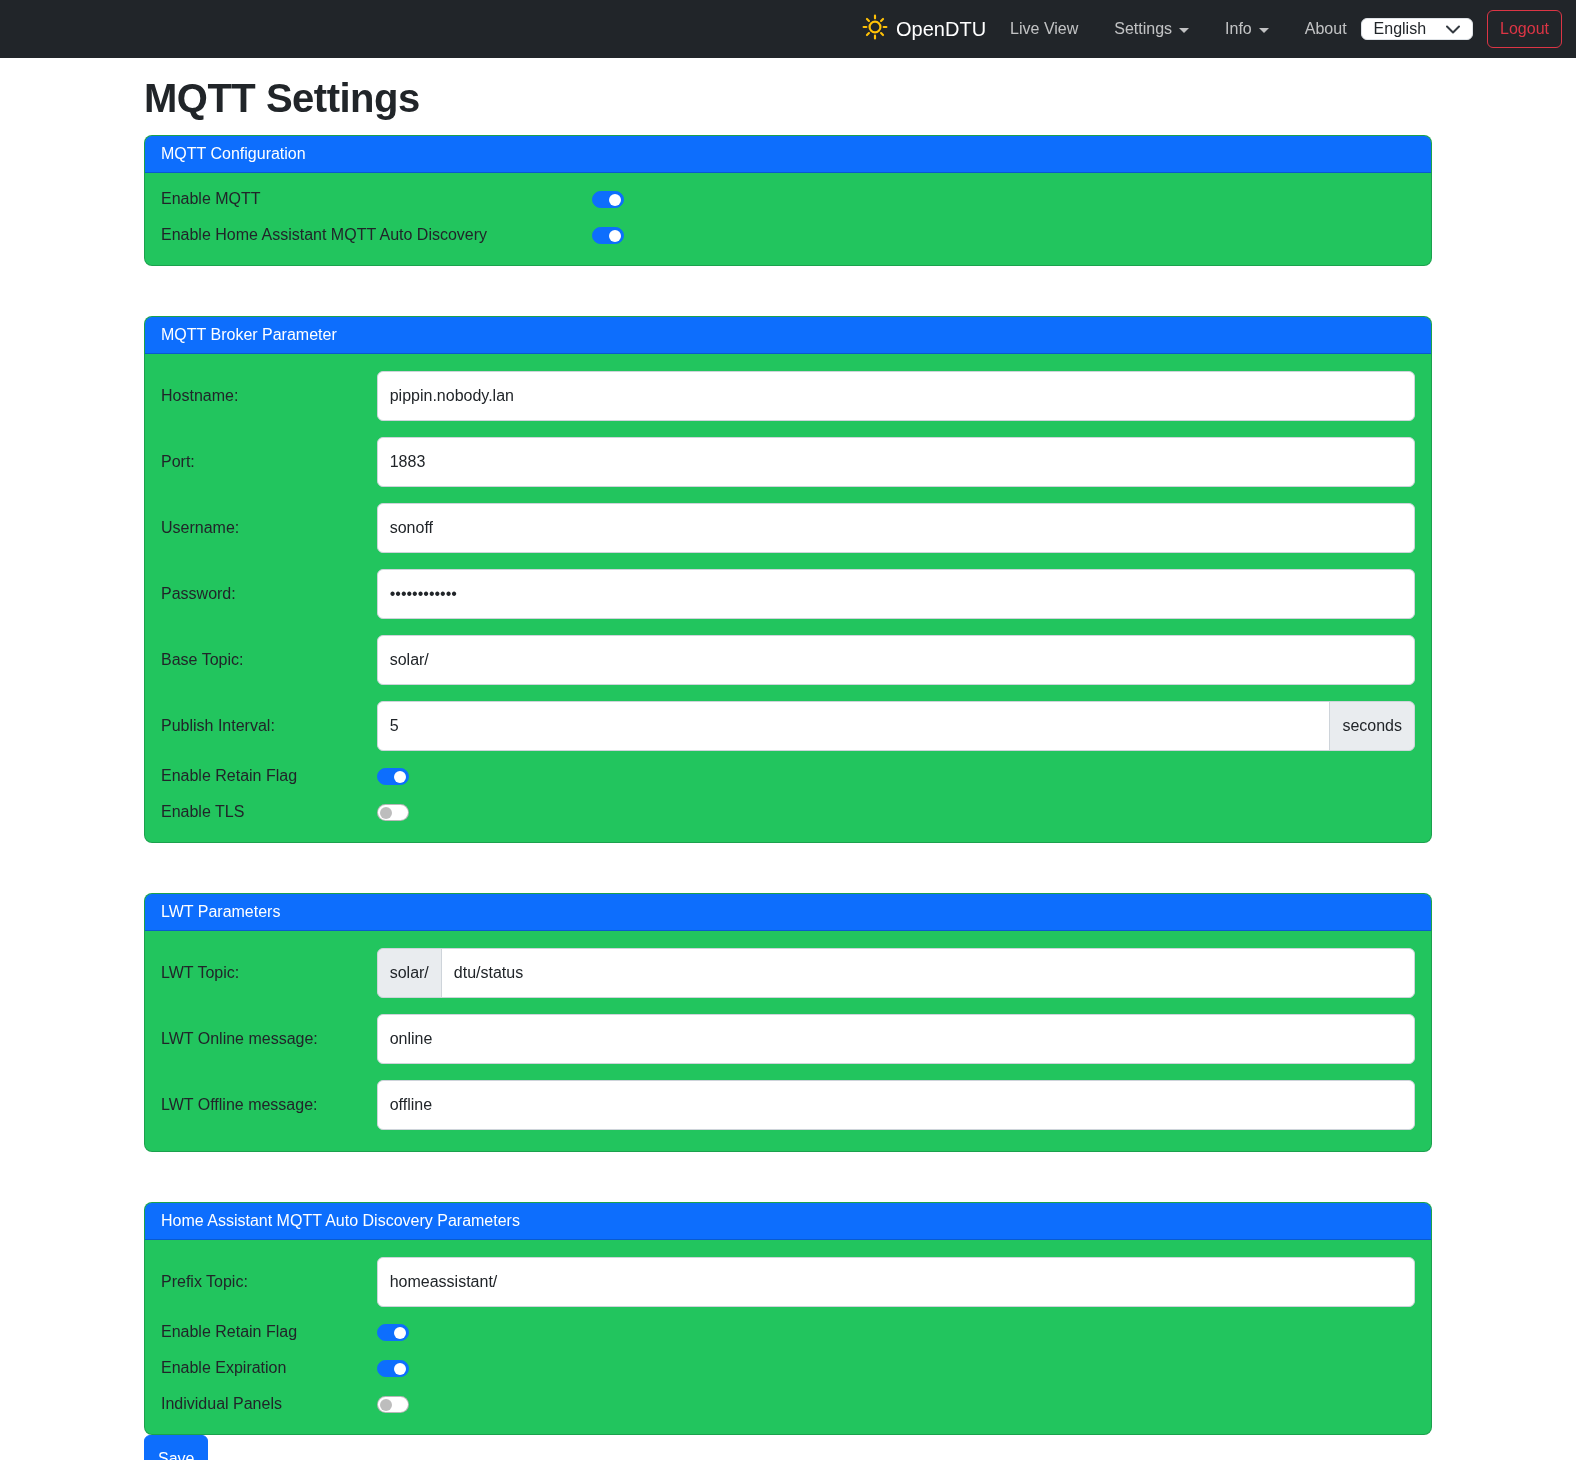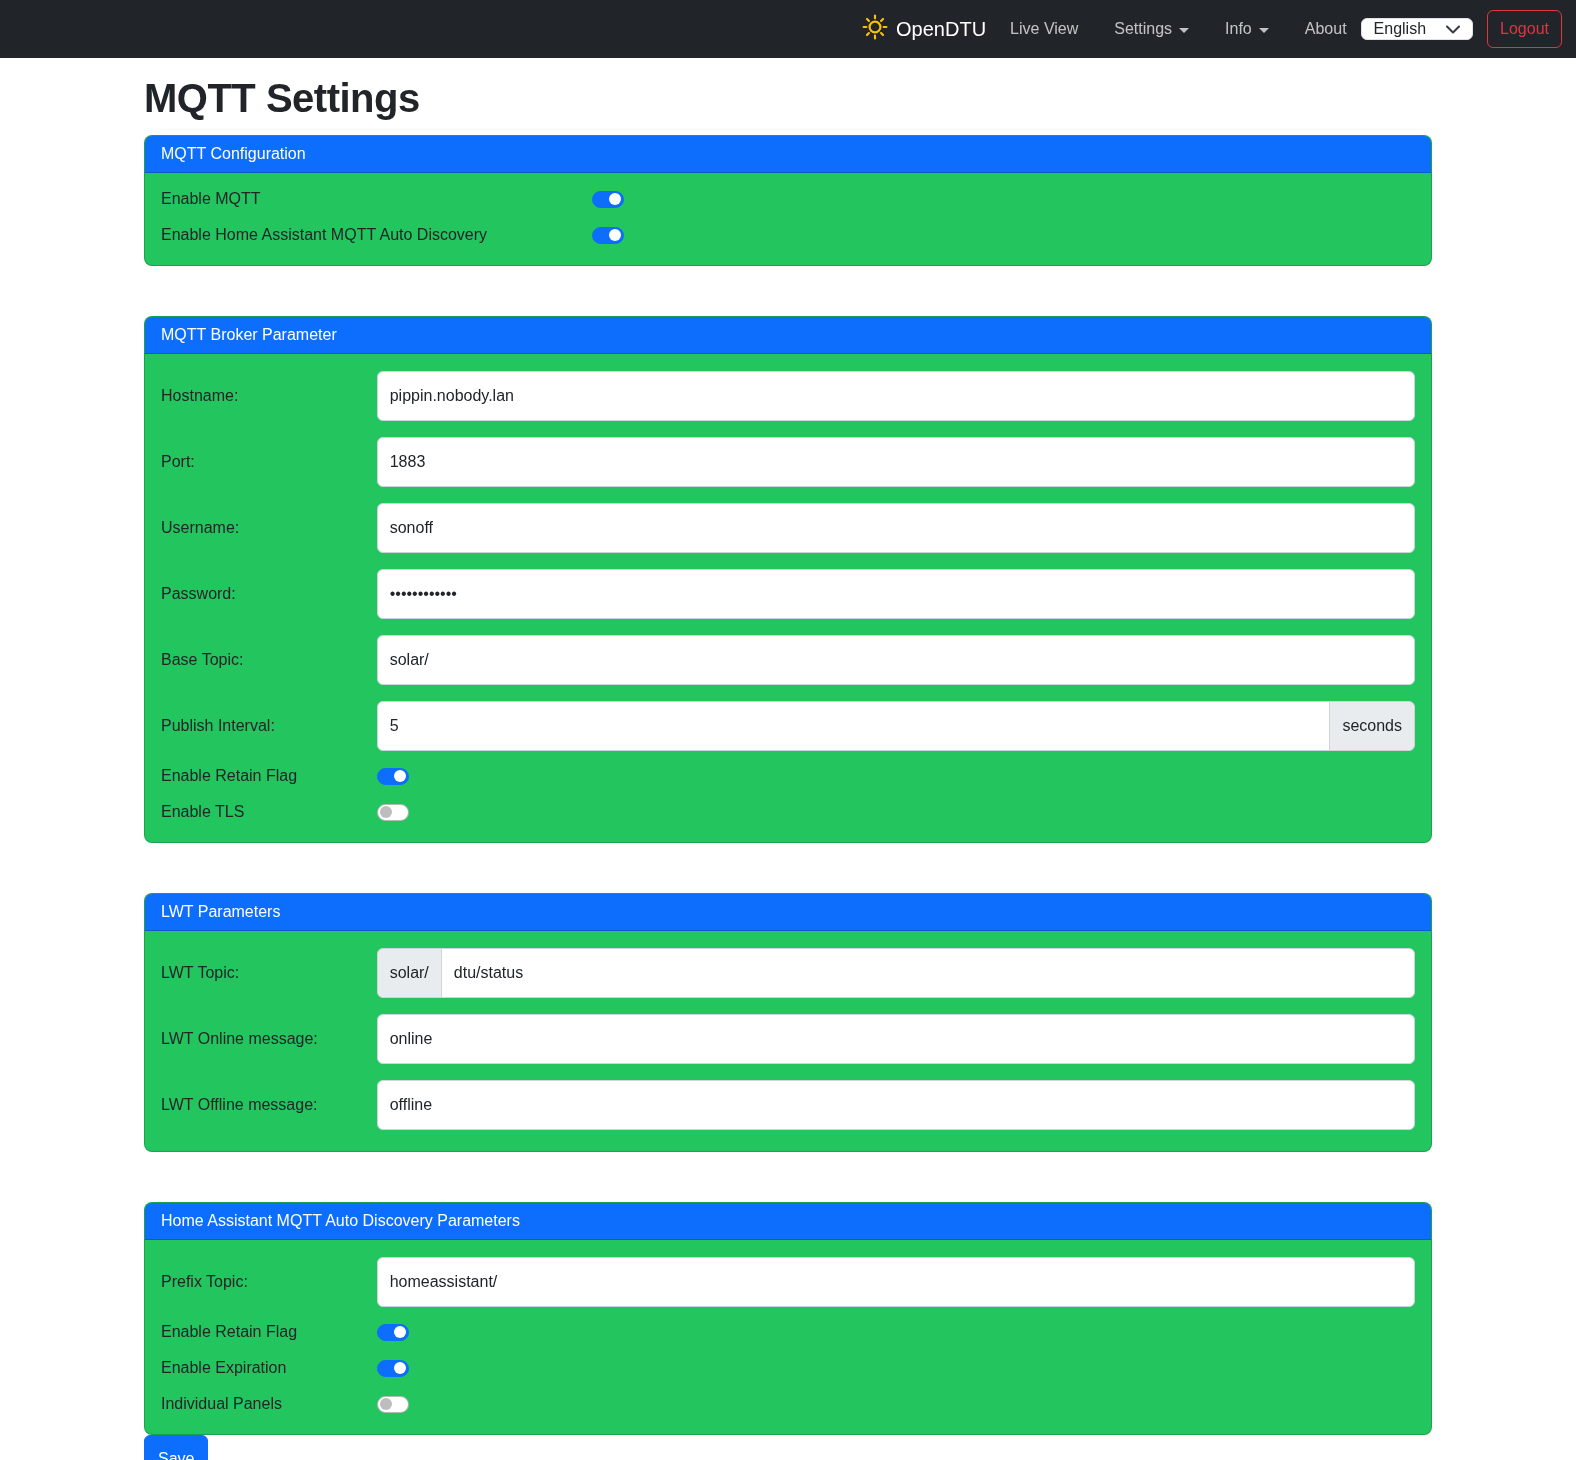--- a/index.html
+++ b/index.html
@@ -95,21 +95,21 @@
     font-size: 16px;
     border-bottom: 1px solid rgba(0,0,0,.18);
   }
   .card-body { padding: 17px 16px; }
 
   .form-row {
     display: flex;
     align-items: center;
     margin-bottom: 16px;
   }
-  .form-row.switch-row { margin-bottom: 18px; }
+  .form-row.switch-row { margin-bottom: 18px; align-items: flex-end; }
   .form-row:last-child { margin-bottom: 4px; }
   .label { font-size: 16px; color: #212529; }
   .label-2 { flex: 0 0 17.2%; }
   .label-4 { flex: 0 0 34.4%; }
   .control { flex: 1; display: flex; align-items: center; }
 
   .text-input {
     width: 100%;
     height: 50px;
     padding: 6px 12px;

